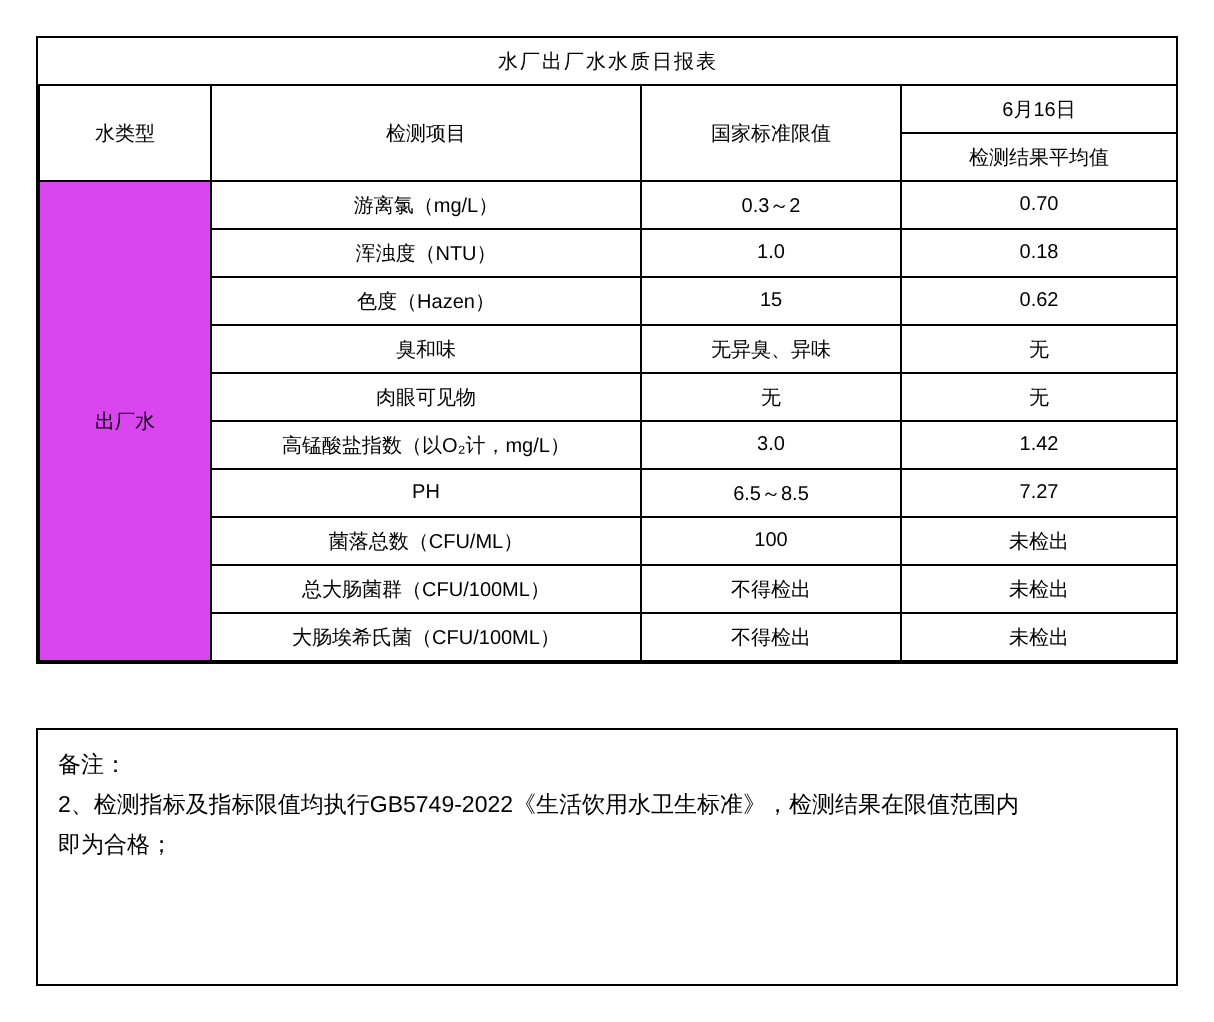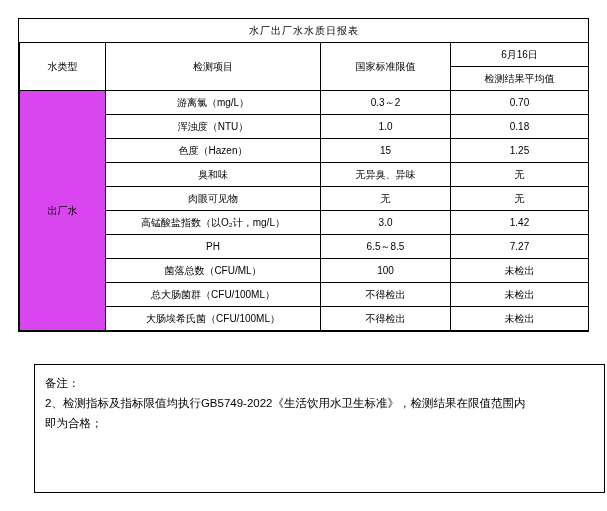--- a/index.html
+++ b/index.html
@@ -77,21 +77,20 @@
     position: absolute;
     left: 18px;
     top: 364px;
     width: 571px;
     height: 129px;
     border: 1px solid #000000;
     box-sizing: border-box;
     padding: 8px 10px 0 10px;
     font-size: 11.5px;
     line-height: 20px;
-    margin-left: 16px;
   }
   .notes div {
     white-space: nowrap;
   }
 </style>
 </head>
 <body>
 
 <div class="page">
 
@@ -124,21 +123,21 @@
           <td>0.70</td>
         </tr>
         <tr>
           <td class="item-cell">浑浊度（NTU）</td>
           <td>1.0</td>
           <td>0.18</td>
         </tr>
         <tr>
           <td class="item-cell">色度（Hazen）</td>
           <td>15</td>
-          <td>1.25</td>
+          <td>0.62</td>
         </tr>
         <tr>
           <td class="item-cell">臭和味</td>
           <td>无异臭、异味</td>
           <td>无</td>
         </tr>
         <tr>
           <td class="item-cell">肉眼可见物</td>
           <td>无</td>
           <td>无</td>

